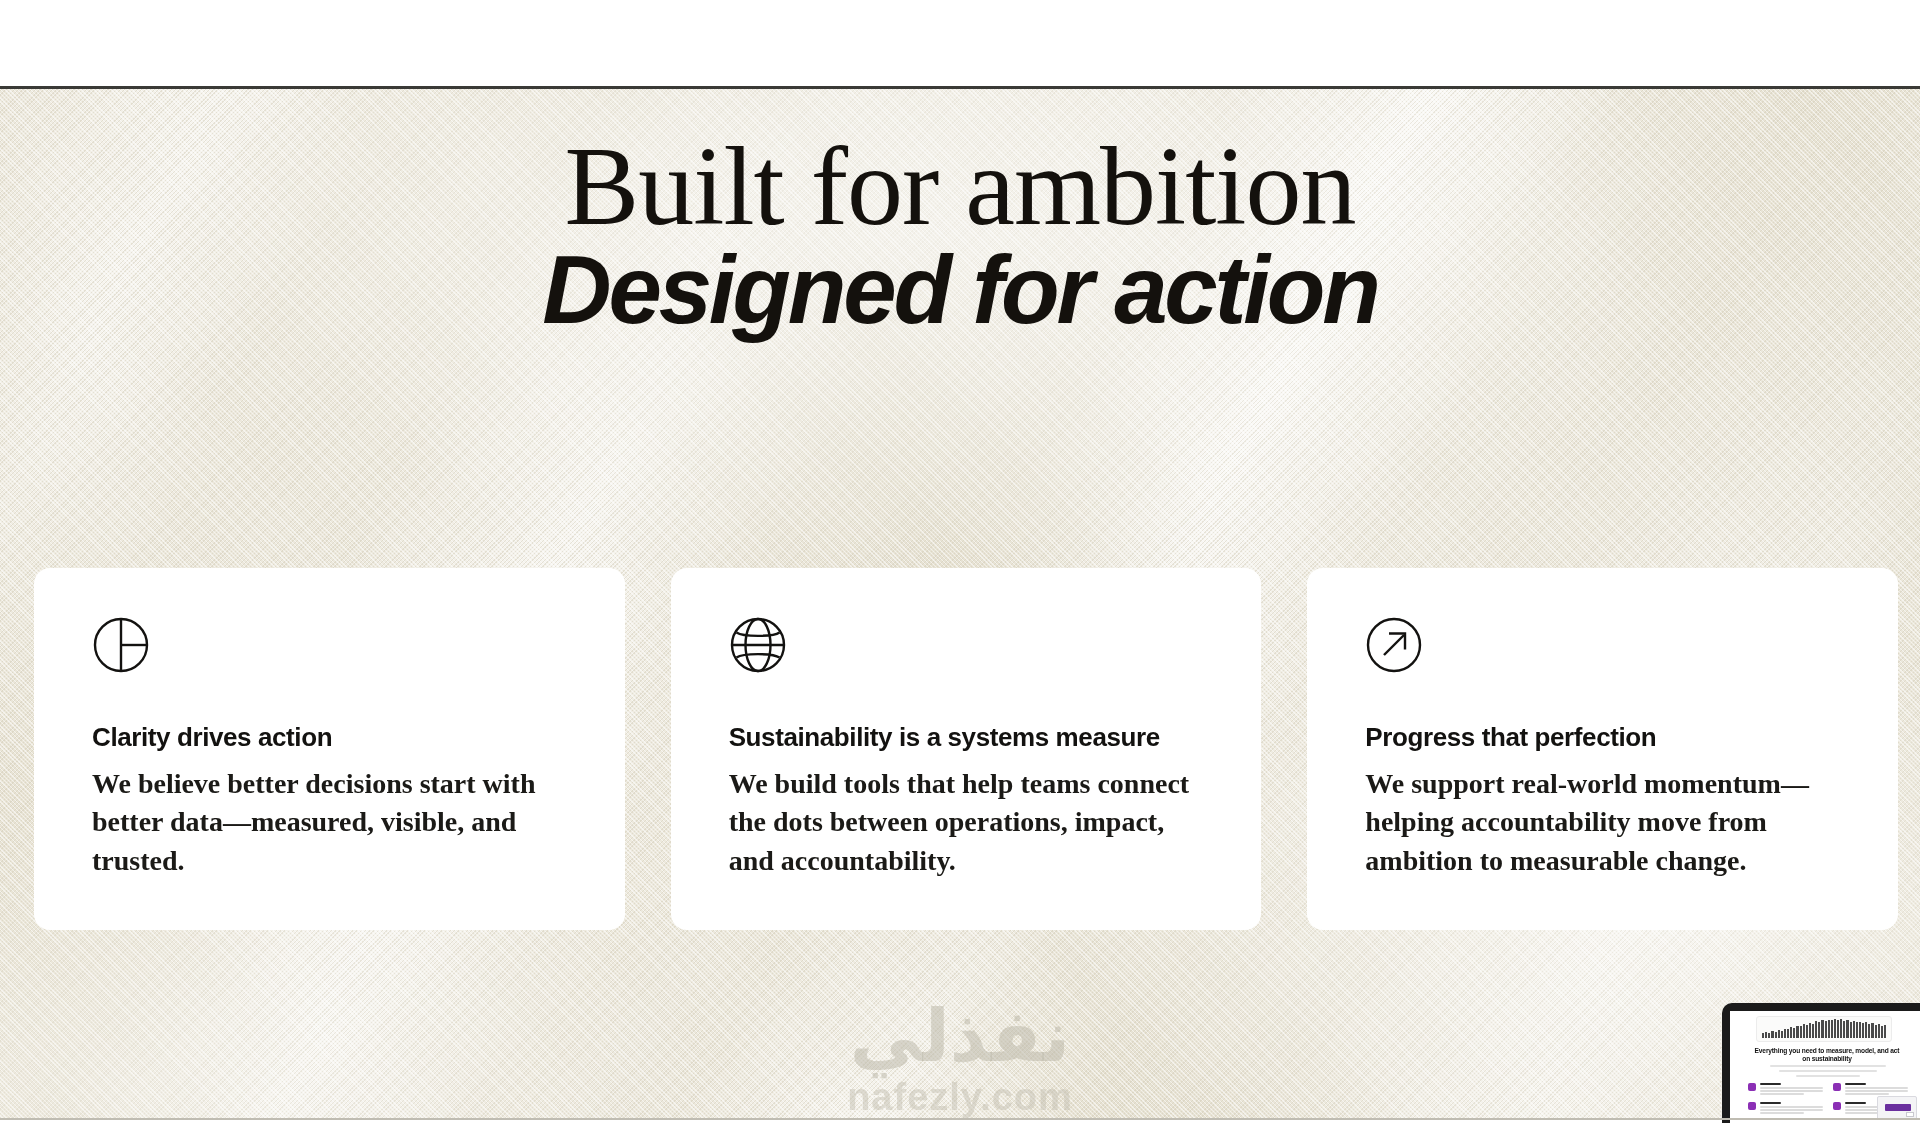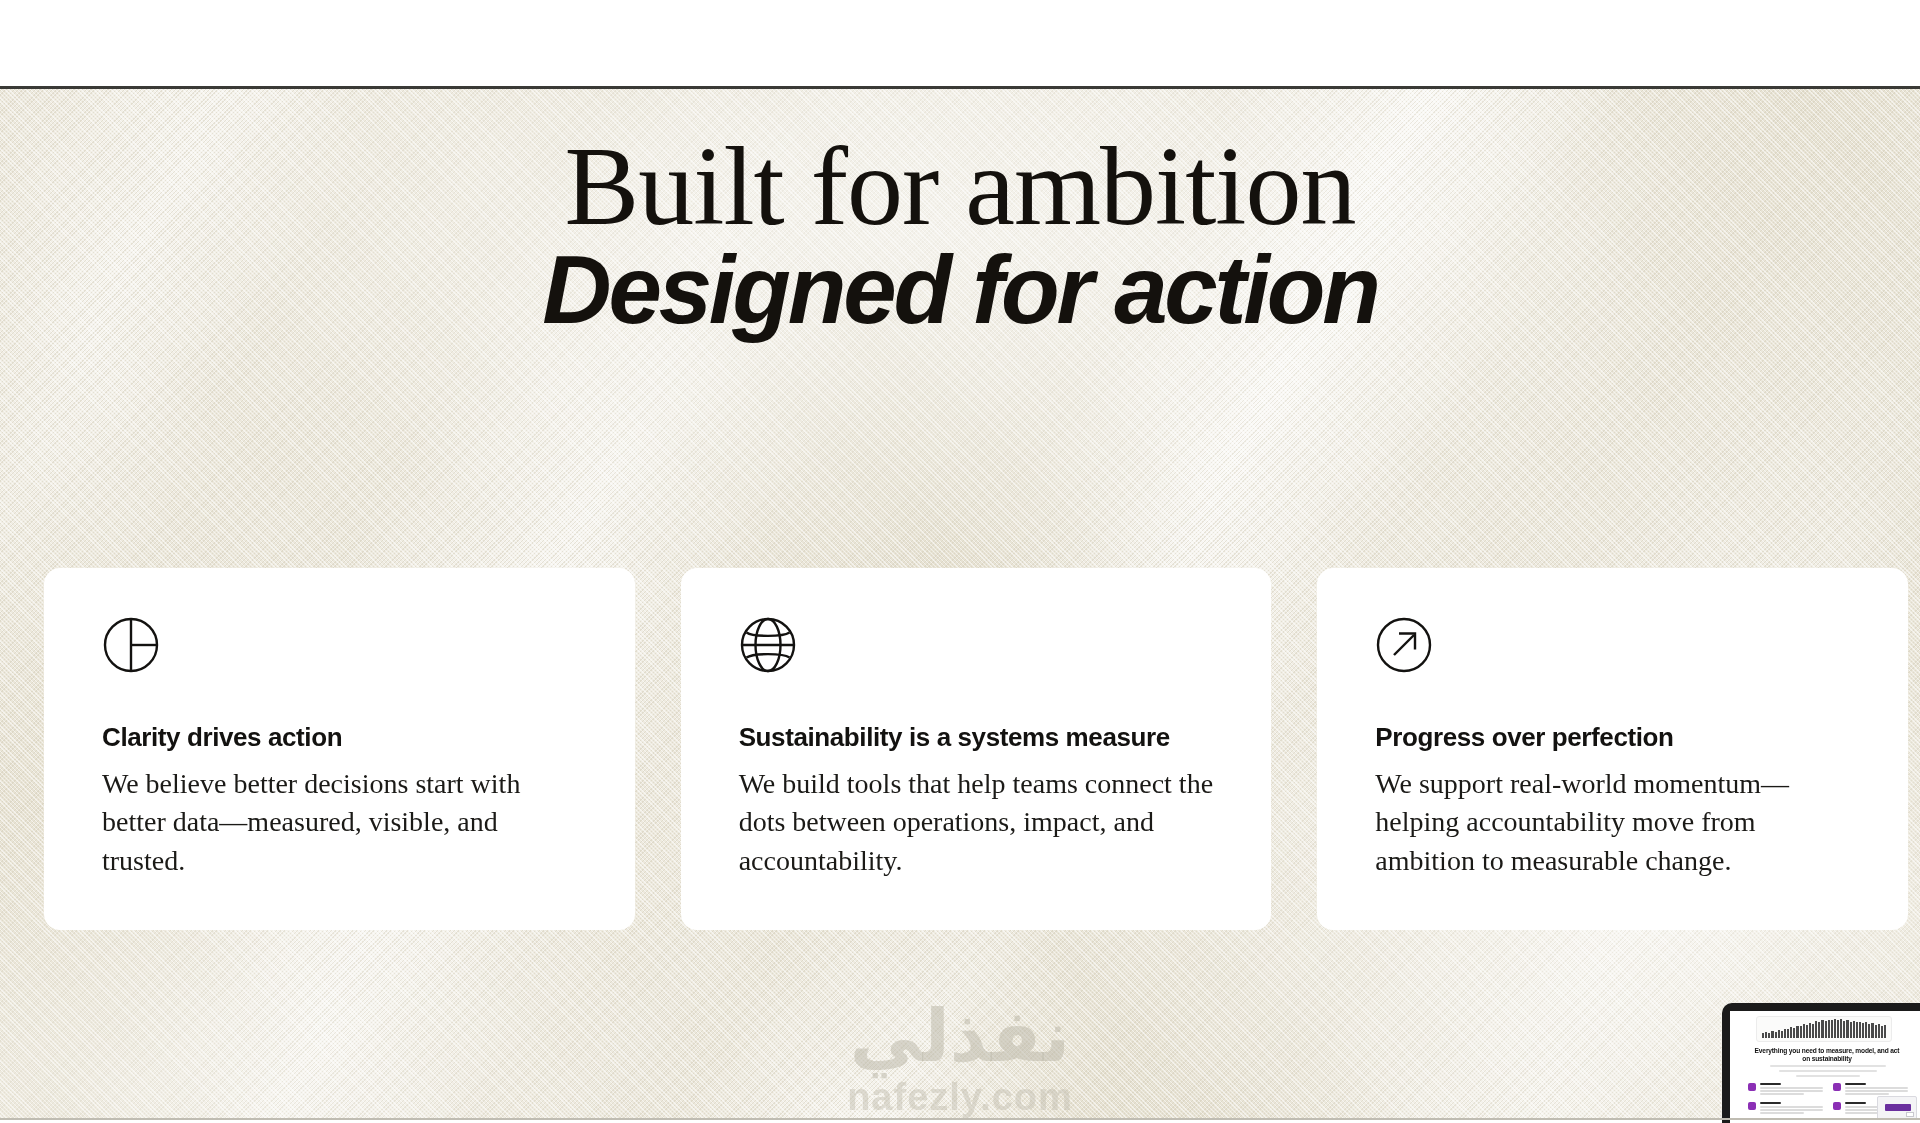--- a/index.html
+++ b/index.html
@@ -127,21 +127,21 @@
     font-family:"Liberation Sans", sans-serif;
     font-size:38px;
     font-weight:700;
     color:rgba(195,191,178,0.50);
     letter-spacing:1px;
     margin-top:4px;
   }
 
   
   .cards {
-    position:absolute; left:44px; top:568px;
+    position:absolute; left:34px; top:568px;
     width:1864px; height:362px;
     display:flex; gap:46px;
     z-index:5;
     border-radius:13px;
   }
   .card {
     flex:1 1 0;
     background:#ffffff;
     border-radius:16px;
     padding:48px 58px 0 58px;
@@ -151,21 +151,21 @@
   .card-title {
     font-family:"Liberation Sans", sans-serif;
     font-weight:700;
     font-size:26px;
     letter-spacing:-0.4px;
     color:#131210;
     margin-bottom:12px;
   }
   .card-body {
     font-family:"Liberation Serif", serif;
-    font-weight:400;
+    font-weight:700;
     font-size:28px;
     line-height:1.37;
     color:#1b1a17;
   }
 
   
   .preview {
     position:absolute; right:0px; top:1003px;
     width:198px; height:120px;
     z-index:8;
@@ -282,21 +282,21 @@
     </div>
 
     <div class="card">
       <span class="card-icon">
         <svg viewBox="0 0 58 58" fill="none" xmlns="http://www.w3.org/2000/svg">
           <circle cx="29" cy="29" r="26" stroke="#131210" stroke-width="2.4"></circle>
           <line x1="19" y1="39" x2="39" y2="19" stroke="#131210" stroke-width="2.4"></line>
           <polyline points="24,17.5 40,17.5 40,33.5" stroke="#131210" stroke-width="2.4" fill="none"></polyline>
         </svg>
       </span>
-      <div class="card-title">Progress over perfection</div>
+      <div class="card-title">Progress that perfection</div>
       <div class="card-body">We support real-world momentum—helping accountability move from ambition to measurable change.</div>
     </div>
 
   </div>
 
   <div class="preview">
     <div class="preview-page">
 
       <div class="pv-chartbox">
         <div class="pv-bars">

